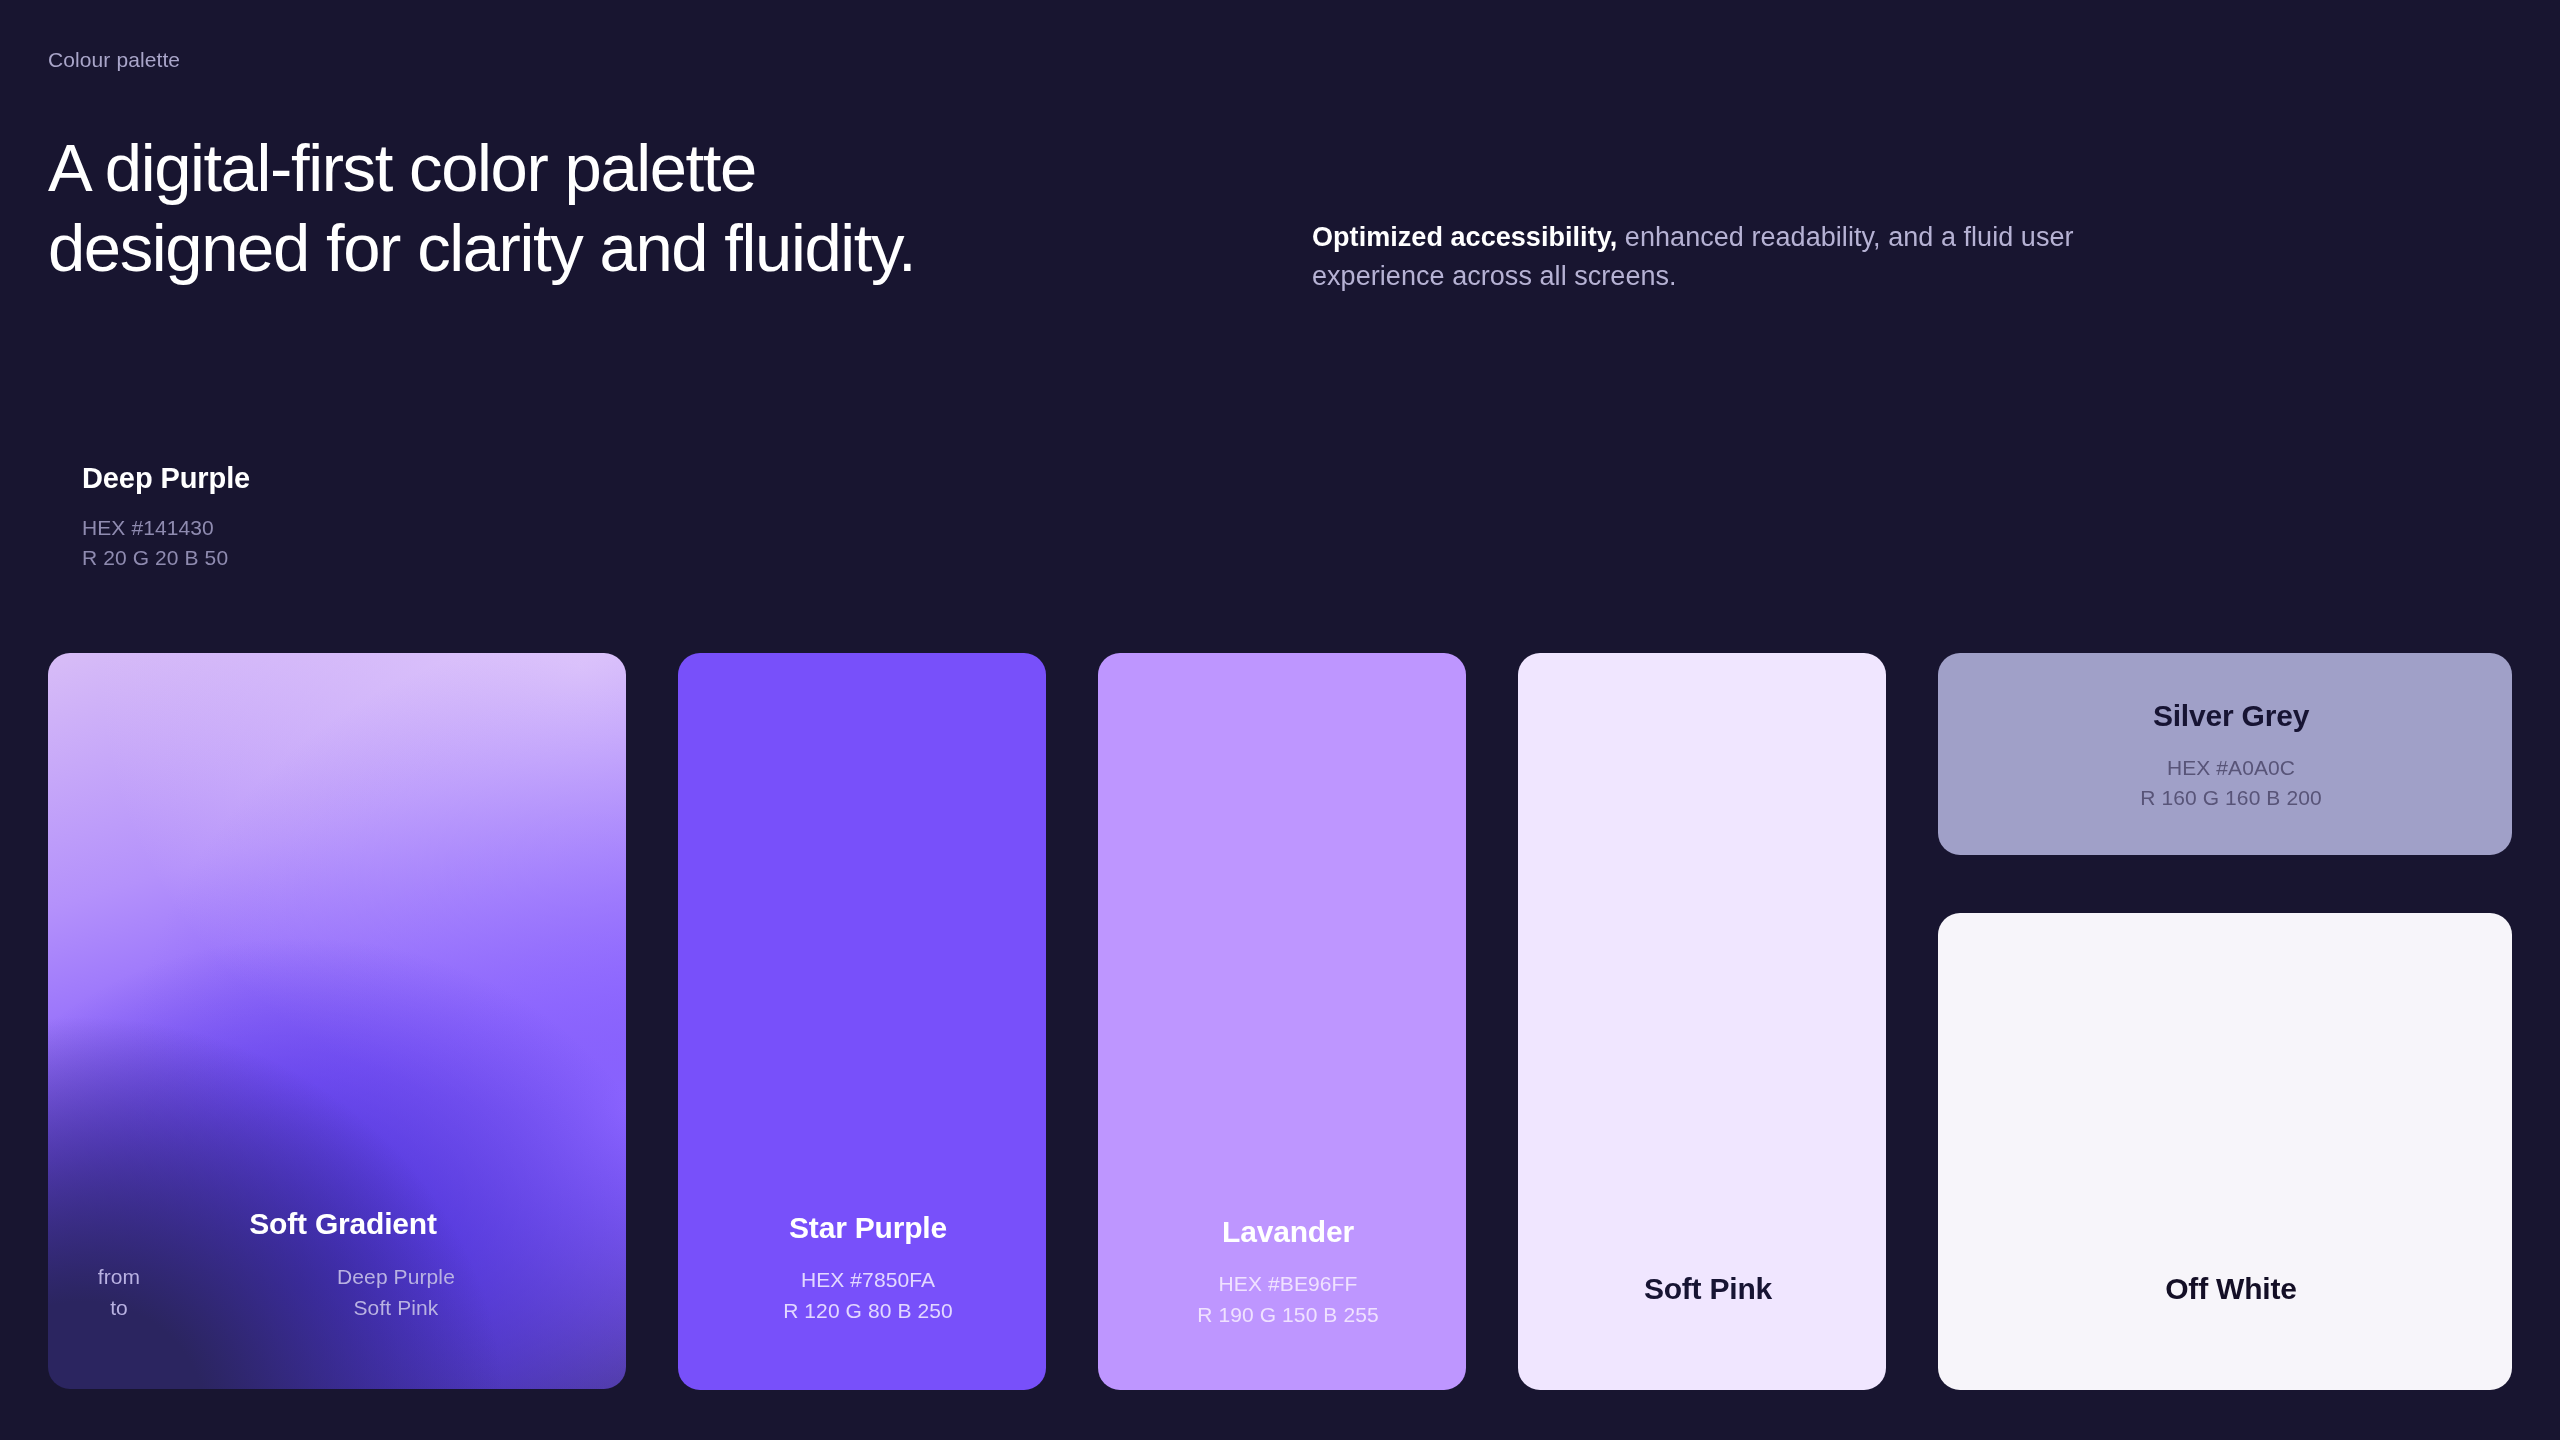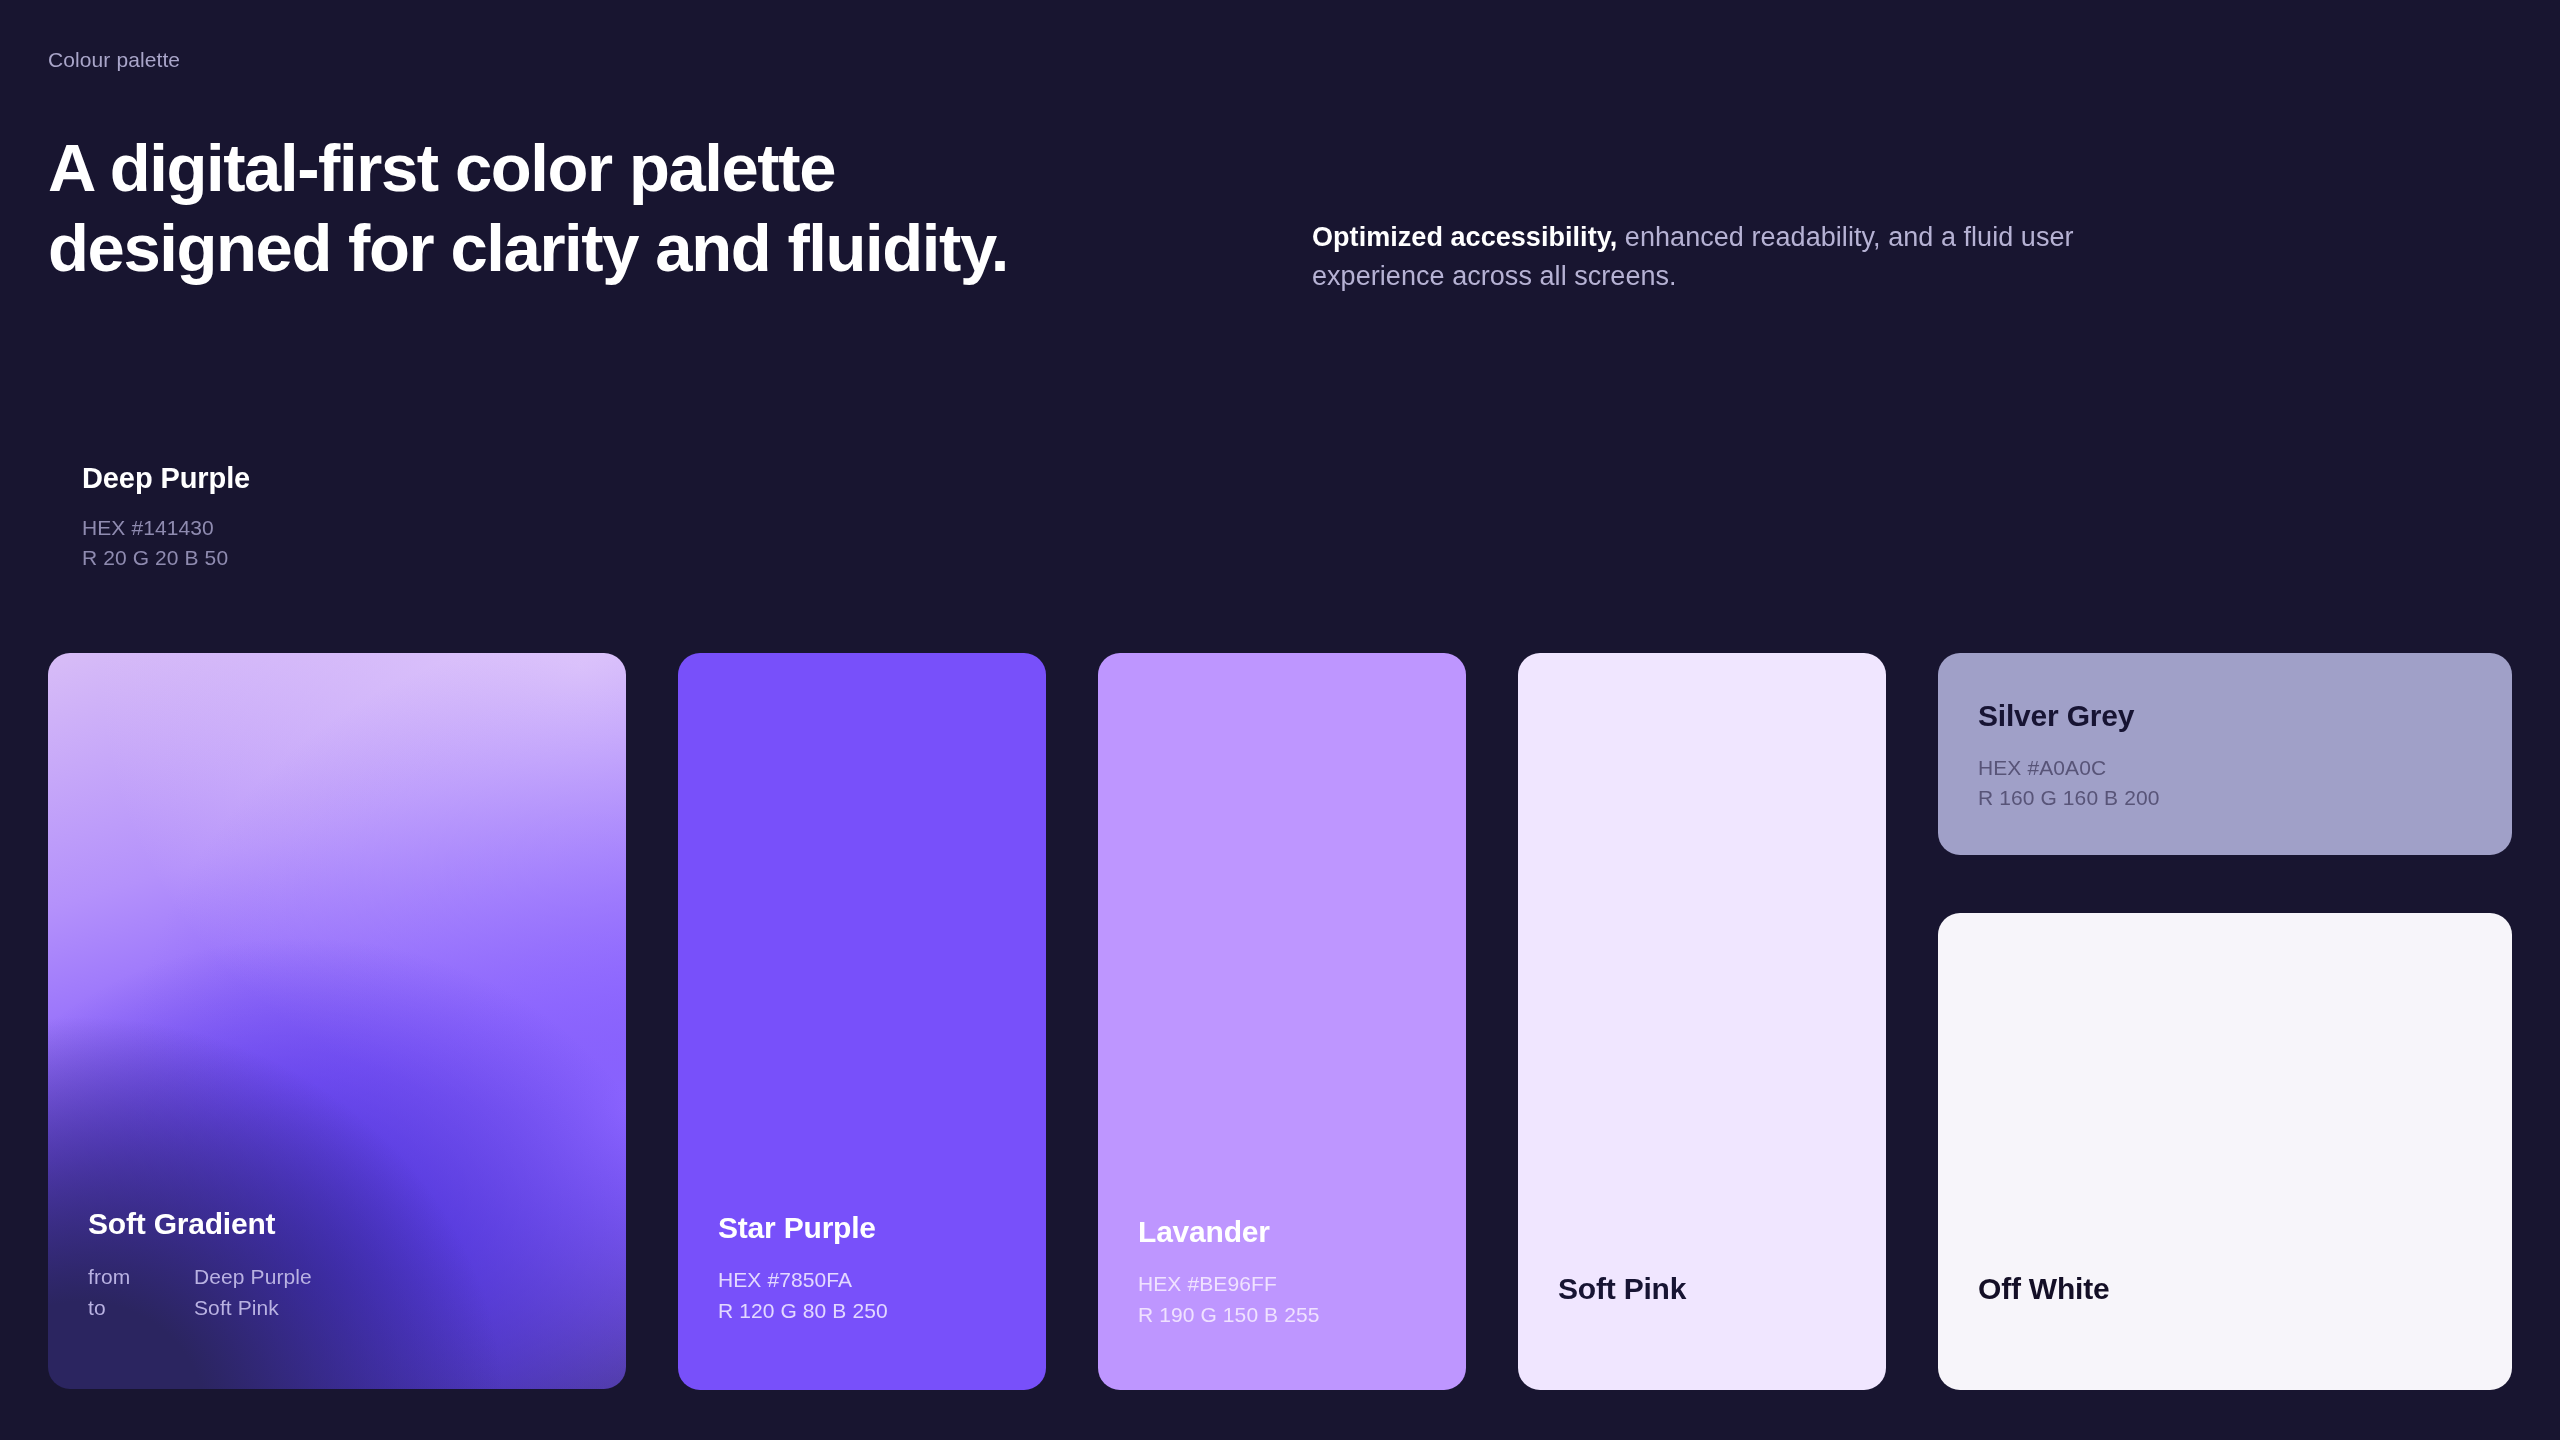--- a/index.html
+++ b/index.html
@@ -24,21 +24,21 @@
     font-size:21px;
     letter-spacing:0.1px;
     color:#a9a5c9;
   }
 
   .headline {
     position:absolute;
     left:48px; top:128px;
     font-size:67px;
     line-height:1.19;
-    font-weight:700;
+    font-weight:400;
     color:#ffffff;
     letter-spacing:-1.4px;
     white-space:pre-line;
   }
 
   .subcopy {
     position:absolute;
     left:1312px; top:218px;
     width:820px;
     font-size:27px;
@@ -74,20 +74,21 @@
   .card {
     position:absolute;
     border-radius:22px;
     overflow:hidden;
   }
 
   .card-body {
     position:absolute;
     left:40px;
     right:28px;
+    text-align:center;
   }
 
   .card-name {
     font-size:30px;
     font-weight:700;
     letter-spacing:-0.2px;
     margin-bottom:20px;
   }
 
   .card-meta {

